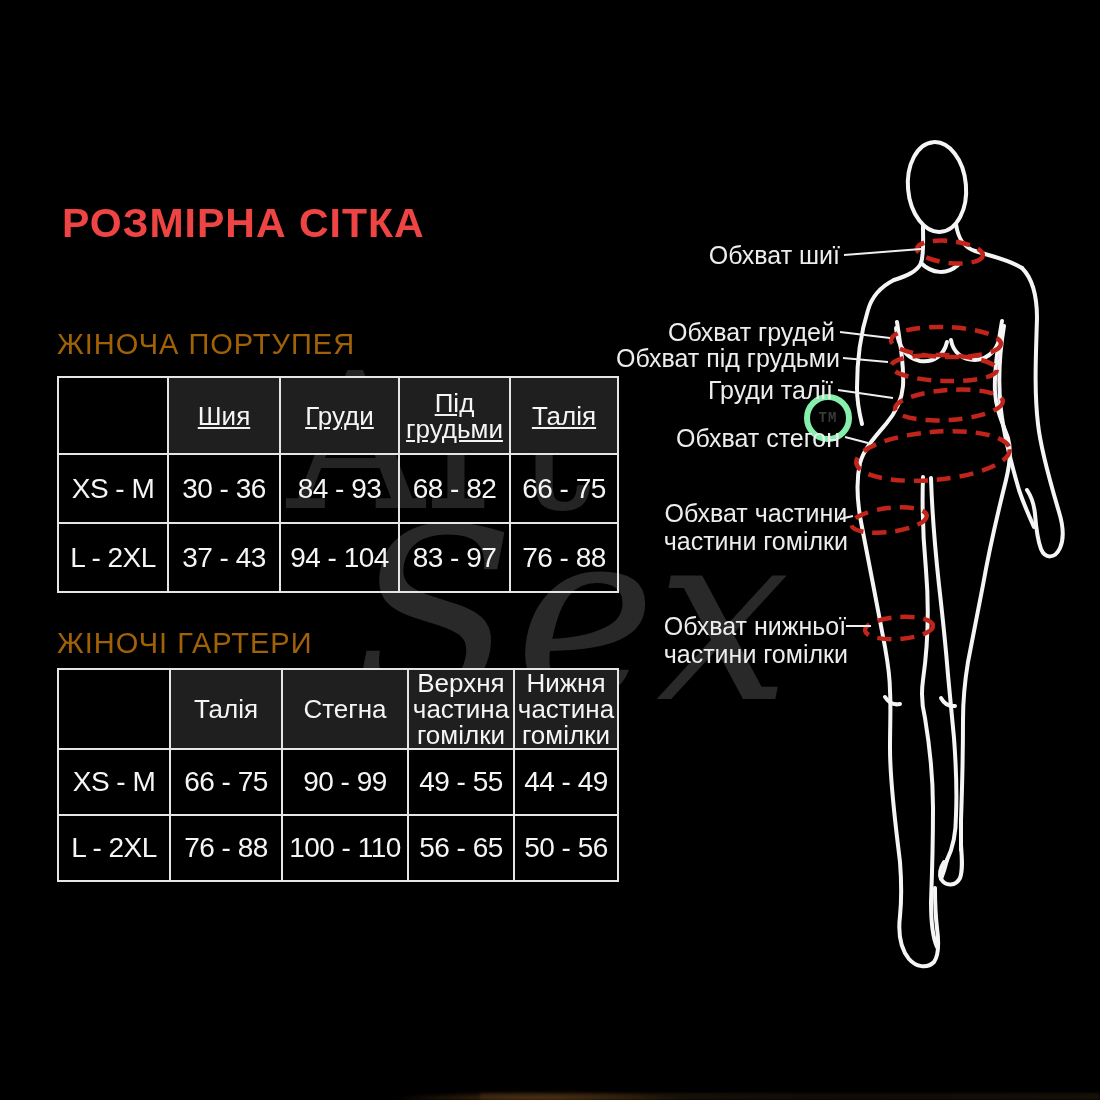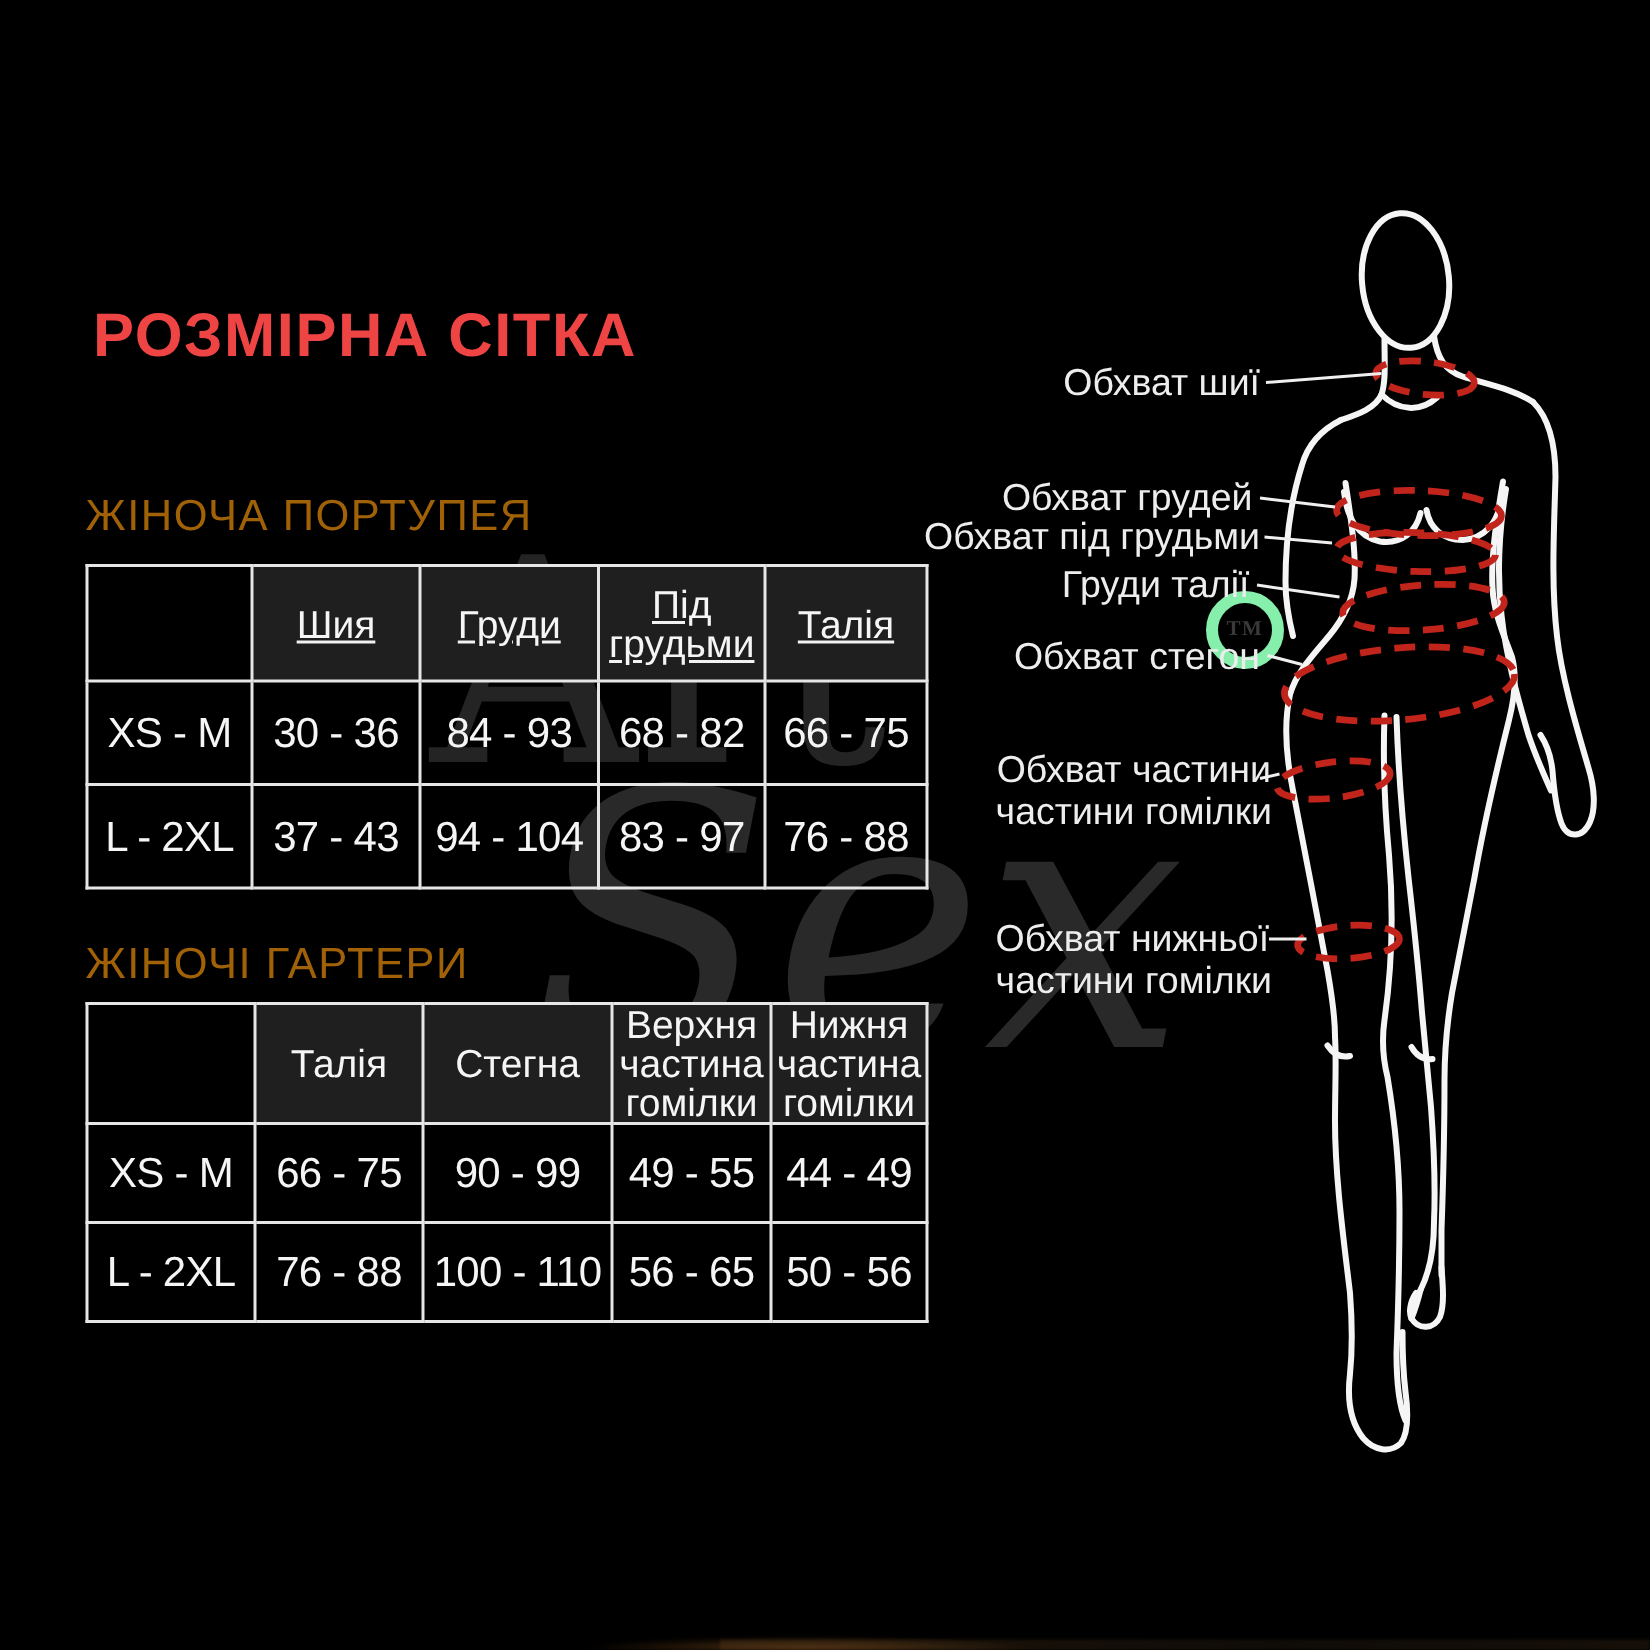--- a/index.html
+++ b/index.html
@@ -10,23 +10,23 @@
     color:#f2f2f2;
   }
   .layer{position:absolute;left:0;top:0;width:1100px;height:1100px;}
   
   .watermark{z-index:1;pointer-events:none;font-family:"DejaVu Serif", serif;}
   .wm{position:absolute;line-height:1;white-space:nowrap;}
   .wm-art{left:287px;top:348px;font-size:190px;color:#242424;}
   .wm-of{left:650px;top:392px;font-size:138px;font-style:italic;color:#232323;}
   .wm-sex{left:352px;top:498px;font-size:238px;font-style:italic;color:#292929;}
   .wm-tm{
-    left:804px;top:394px;width:36px;height:36px;border:8px solid #86efac;border-radius:50%;
+    left:804px;top:394px;width:36px;height:36px;border:6px solid #86efac;border-radius:50%;
     display:flex;align-items:center;justify-content:center;
-    font-family:Liberation Serif, serif;font-size:14px;font-weight:bold;
+    font-family:Liberation Mono, monospace;font-size:14px;font-weight:bold;
     color:#3a3a3a;letter-spacing:1px;
   }
   
   .content{z-index:2;}
   .page-title{
     position:absolute;left:62px;top:200px;width:560px;margin:0;
     font-size:41px;font-weight:bold;letter-spacing:1px;color:#ef4444;
   }
   .section-title{
     position:absolute;left:57px;width:560px;margin:0;

